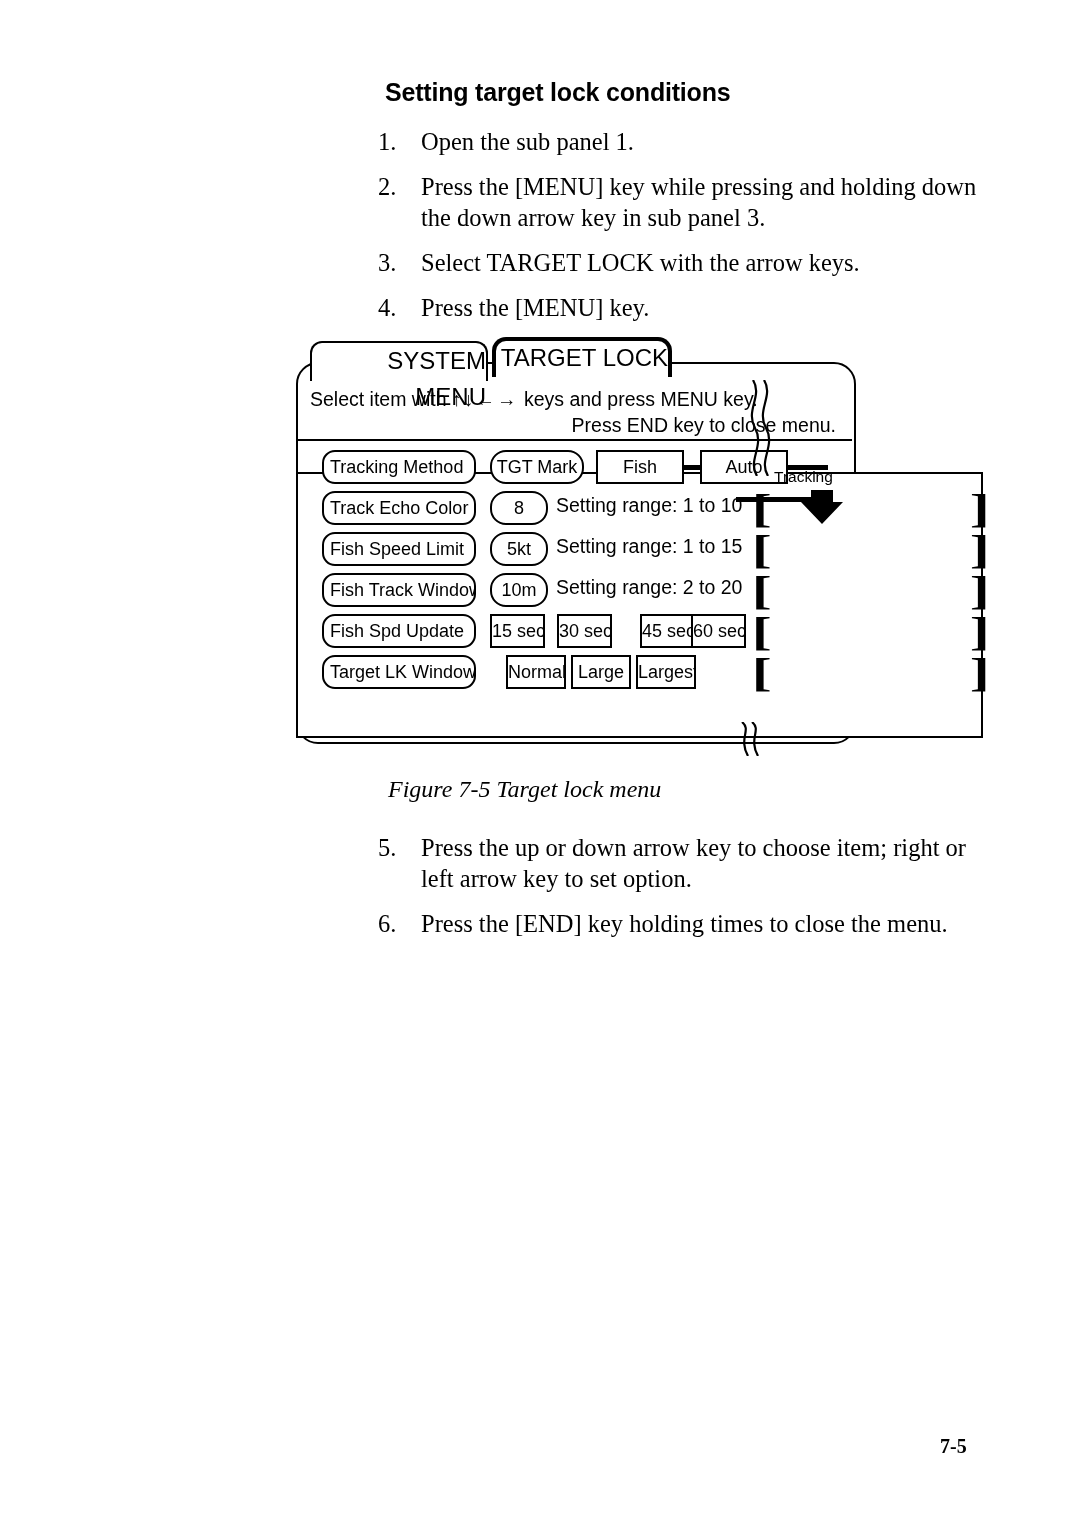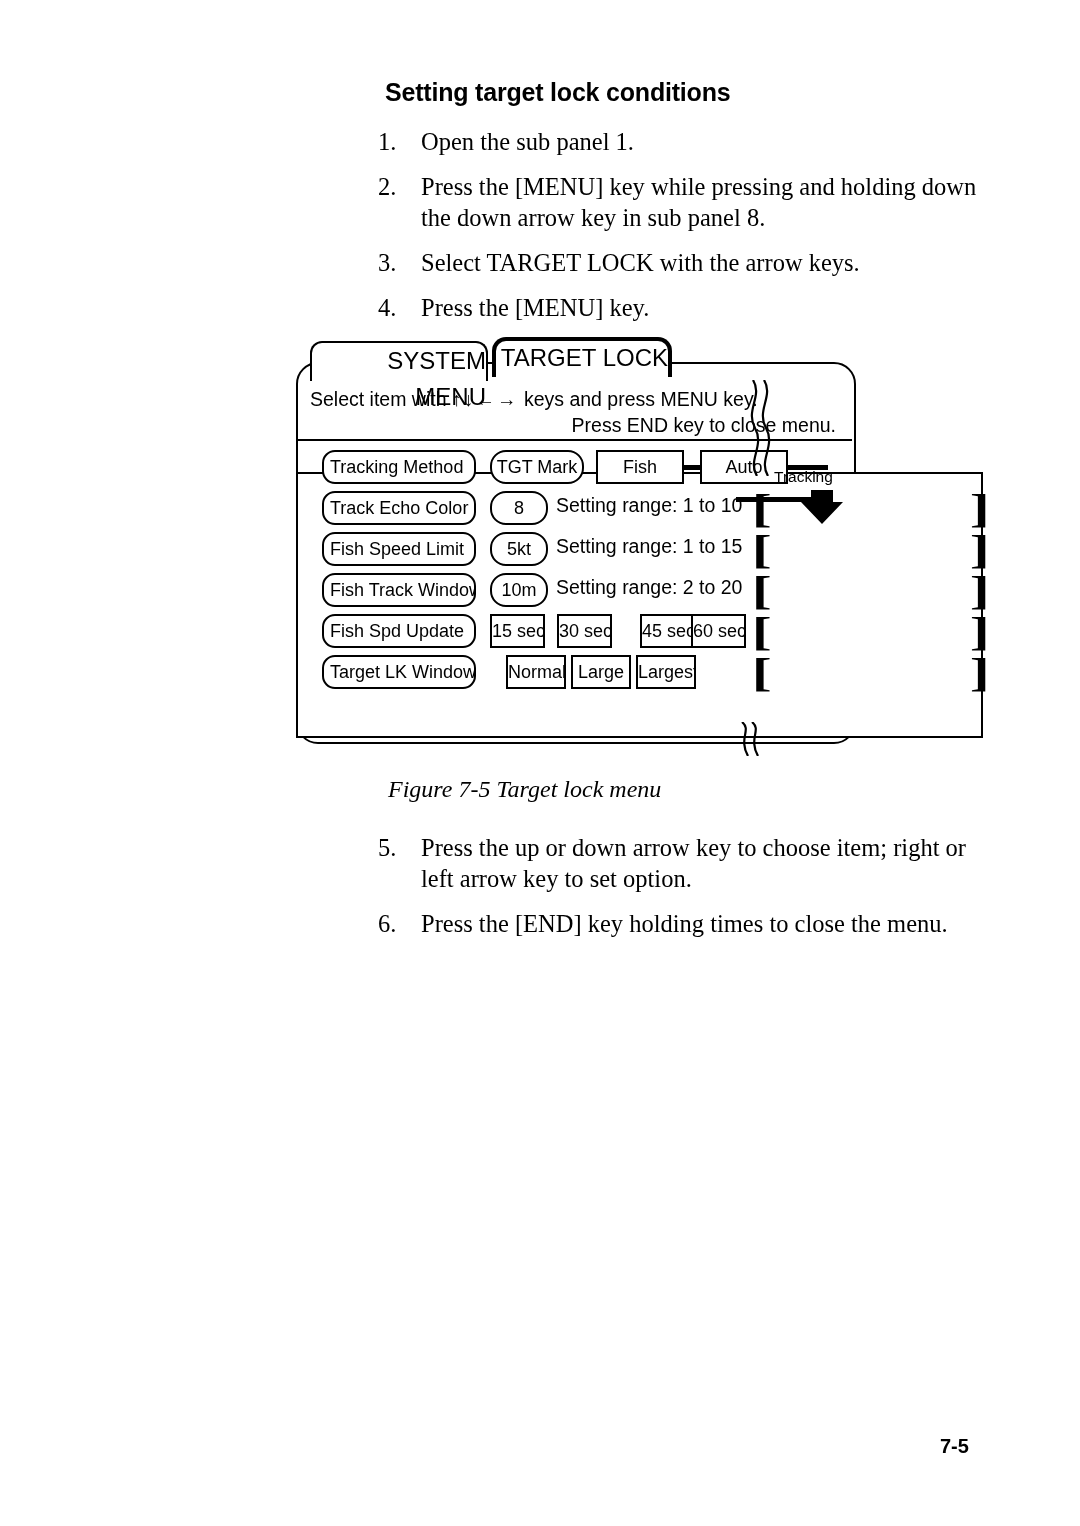--- a/index.html
+++ b/index.html
@@ -238,38 +238,38 @@
     font-style: italic;
     font-size: 24px;
     white-space: nowrap;
   }
 
   
   .page-number {
     position: absolute;
     left: 940px;
     top: 1435px;
-    font-family: Liberation Sans, sans-serif;
+    font-family: Liberation Serif, serif;
     font-weight: bold;
     font-size: 20px;
   }
 </style>
 </head>
 <body>
 
 <div class="heading">Setting target lock conditions</div>
 
 <div class="steps-top">
   <div class="step">
     <span class="num">1.</span>
     <span class="txt">Open the sub panel 1.</span>
   </div>
   <div class="step">
     <span class="num">2.</span>
-    <span class="txt">Press the [MENU] key while pressing and holding down the down arrow key in sub panel 8.</span>
+    <span class="txt">Press the [MENU] key while pressing and holding down the down arrow key in sub panel 3.</span>
   </div>
   <div class="step">
     <span class="num">3.</span>
     <span class="txt">Select TARGET LOCK with the arrow keys.</span>
   </div>
   <div class="step">
     <span class="num">4.</span>
     <span class="txt">Press the [MENU] key.</span>
   </div>
 </div>

